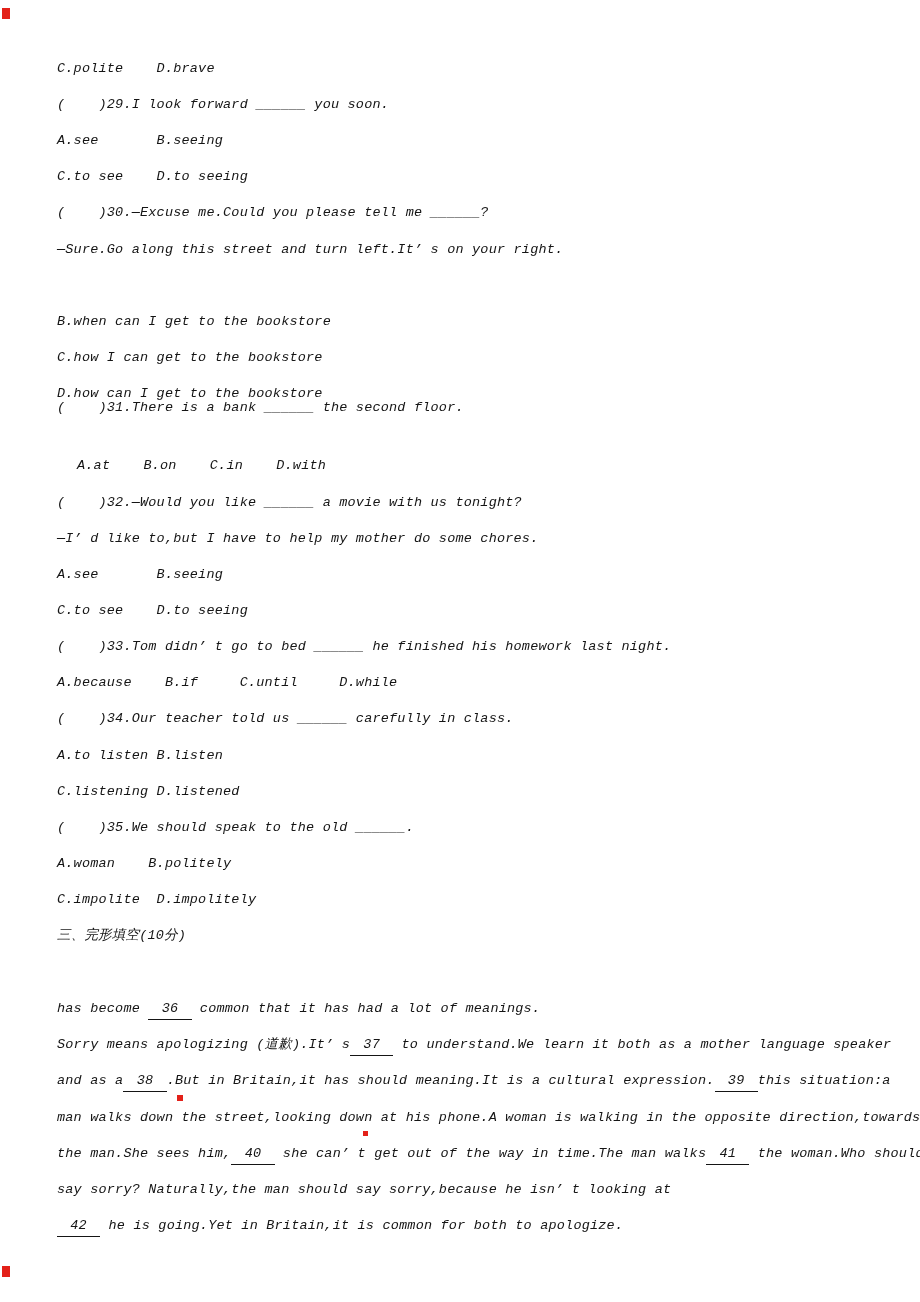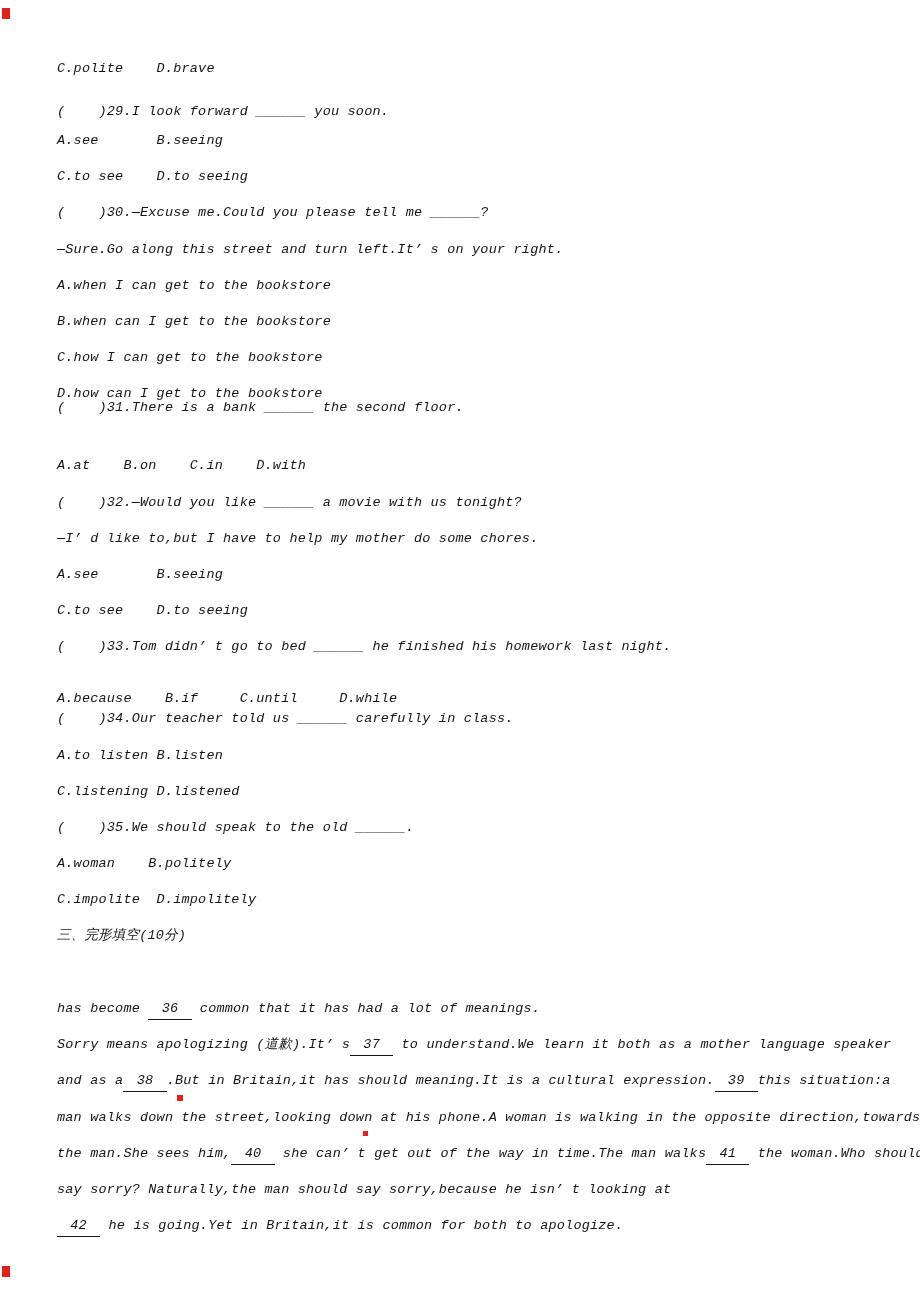--- a/index.html
+++ b/index.html
@@ -39,37 +39,36 @@
   .red-mark {
     position: absolute;
     background: #e32119;
   }
 </style>
 </head>
 <body>
 
 <div class="doc">
     <div class="line" style="top: 59px;"><span>C.polite    D.brave</span></div>
-    <div class="line" style="top: 102px;"><span>(    )29.I look forward ______ you soon.</span></div>
+    <div class="line" style="top: 95px;"><span>(    )29.I look forward ______ you soon.</span></div>
     <div class="line" style="top: 131px;"><span>A.see       B.seeing</span></div>
     <div class="line" style="top: 167px;"><span>C.to see    D.to seeing</span></div>
     <div class="line" style="top: 203px;"><span>(    )30.—Excuse me.Could you please tell me ______?</span></div>
     <div class="line" style="top: 240px;"><span>—Sure.Go along this street and turn left.It’ s on your right.</span></div>
-    <div class="line" style="top: 276px;"><span>A.when I can get to the bookstore</span></div>
     <div class="line" style="top: 312px;"><span>B.when can I get to the bookstore</span></div>
     <div class="line" style="top: 384px;"><span>D.how can I get to the bookstore</span></div>
     <div class="line" style="top: 348px;"><span>C.how I can get to the bookstore</span></div>
     <div class="line" style="top: 398px;"><span>(    )31.There is a bank ______ the second floor.</span></div>
-    <div class="line" style="top: 456px;"><span>A.at    B.on    C.in    D.with</span></div>
+    <div class="line" style="top: 456px; margin-left: 20px;"><span>A.at    B.on    C.in    D.with</span></div>
     <div class="line" style="top: 493px;"><span>(    )32.—Would you like ______ a movie with us tonight?</span></div>
     <div class="line" style="top: 529px;"><span>—I’ d like to,but I have to help my mother do some chores.</span></div>
     <div class="line" style="top: 565px;"><span>A.see       B.seeing</span></div>
     <div class="line" style="top: 601px;"><span>C.to see    D.to seeing</span></div>
     <div class="line" style="top: 637px;"><span>(    )33.Tom didn’ t go to bed ______ he finished his homework last night.</span></div>
-    <div class="line" style="top: 673px; margin-top: 16px;"><span>A.because    B.if     C.until     D.while</span></div>
+    <div class="line" style="top: 673px;"><span>A.because    B.if     C.until     D.while</span></div>
     <div class="line" style="top: 709px; text-align: right;"><span>(    )34.Our teacher told us ______ carefully in class.</span></div>
     <div class="line" style="top: 746px;"><span>A.to listen B.listen</span></div>
     <div class="line" style="top: 782px;"><span>C.listening D.listened</span></div>
     <div class="line" style="top: 818px;"><span>(    )35.We should speak to the old ______.</span></div>
     <div class="line" style="top: 854px;"><span>A.woman    B.politely</span></div>
     <div class="line" style="top: 890px;"><span>C.impolite  D.impolitely</span></div>
     <div class="line heading" style="top: 926px;"><span>三、完形填空(10分)</span></div>
     <div class="line" style="top: 999px;"><span>has become </span><span class="blank"> 36 </span><span> common that it has had a lot of meanings.</span></div>
     <div class="line" style="top: 1035px;"><span>Sorry means apologizing (道歉).It’ s</span><span class="blank"> 37 </span><span> to understand.We learn it both as a mother language speaker</span></div>
     <div class="line" style="top: 1071px;"><span>and as a</span><span class="blank"> 38 </span><span>.But in Britain,it has should meaning.It is a cultural expression.</span><span class="blank"> 39 </span><span>this situation:a</span></div>

